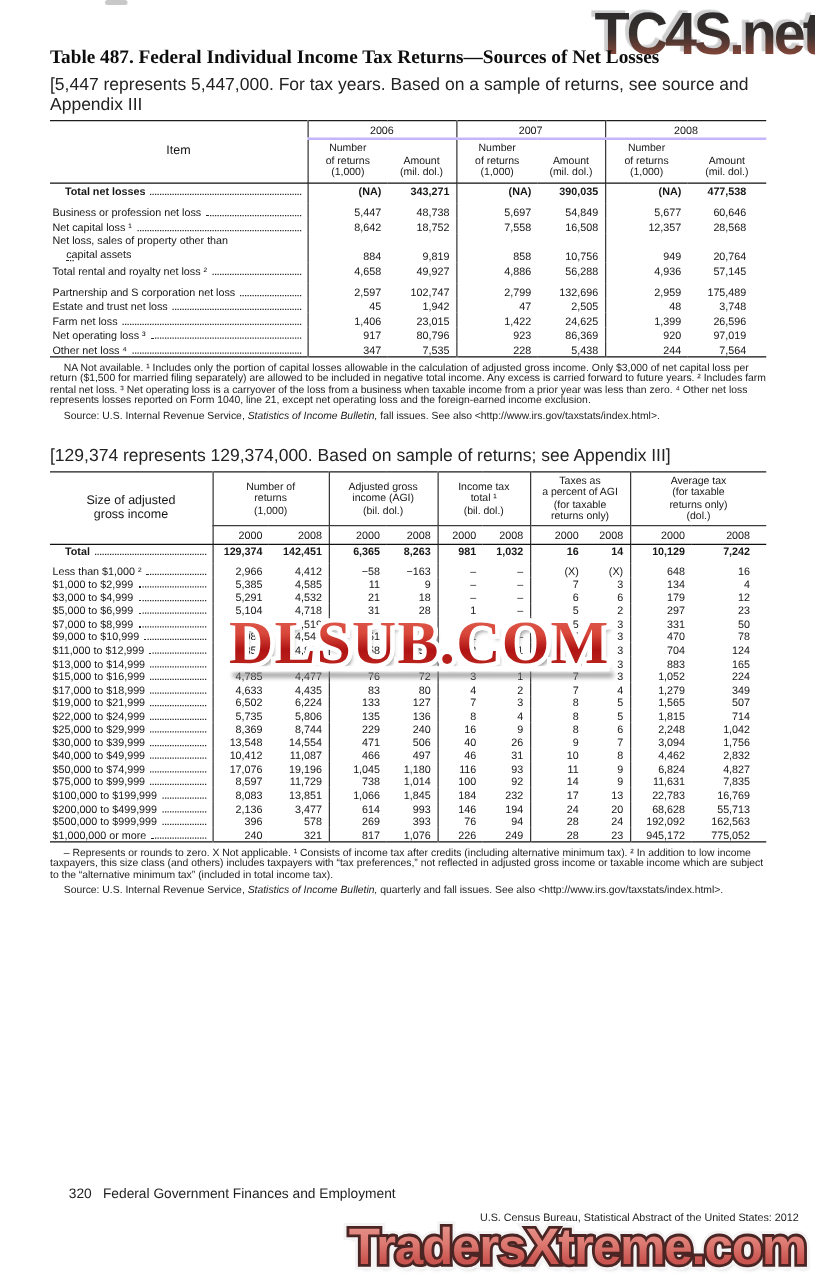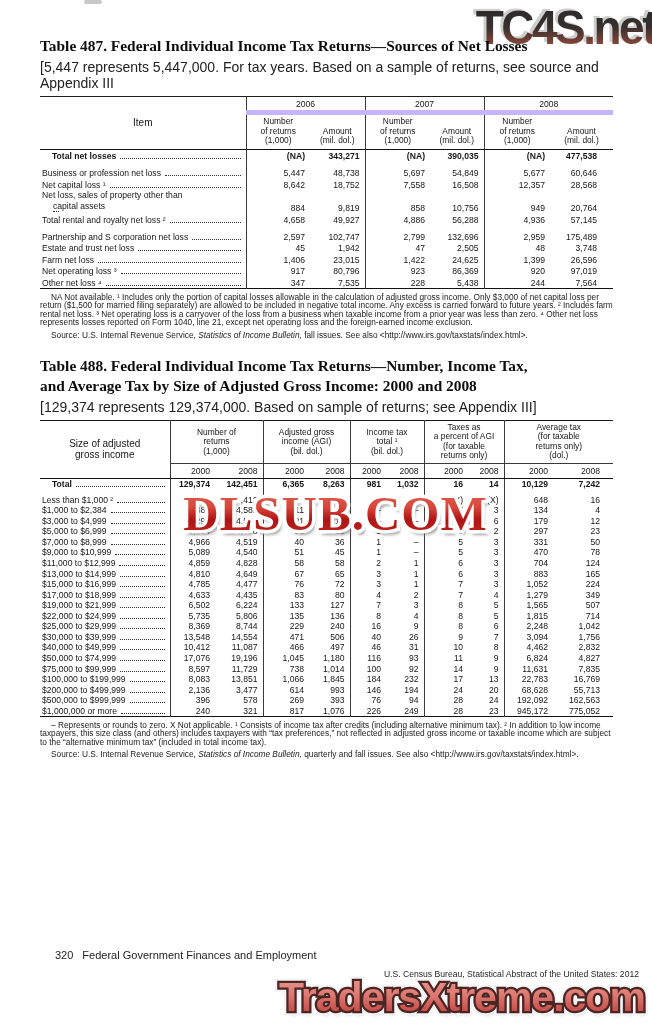--- a/index.html
+++ b/index.html
@@ -20,21 +20,21 @@
   .bracket-note{font-size:14px;margin:0 0 5px 0;color:#222;}
 
   table{border-collapse:collapse;width:100%;table-layout:fixed;font-size:8.6px;color:#161616;}
   table{border-top:1.6px solid #1c1c1c;border-bottom:1.8px solid #111;}
   th{font-weight:normal;padding:0;}
   .stub-head{
     text-align:center;vertical-align:middle;border-right:1px solid #3a3a3a;
     font-size:10px;line-height:1.18;
   }
   .year-head{
-    text-align:center;padding:2px 0 1px 0;border-bottom:5px solid #c4b5fd;
+    text-align:center;padding:2px 0 1px 0;border-bottom:2px solid #c4b5fd;
   }
   .grp-head{
     text-align:center;padding:2px 2px 2px 2px;border-bottom:1px solid #3a3a3a;
     font-size:8.4px;line-height:1.12;vertical-align:middle;
   }
   .sub-head{
     text-align:center;padding:2px 2px 3px 2px;font-size:8.4px;line-height:1.14;vertical-align:bottom;
   }
   .yr-cell{text-align:right;padding:2px 5px 2px 0;vertical-align:bottom;}
   thead .bb-thick{border-bottom:1.8px solid #111;}
@@ -72,21 +72,21 @@
     background:linear-gradient(180deg,#2b2b2b 10%,#37302e 50%,#7c4438 82%,#96523f 100%);
     -webkit-background-clip:text;background-clip:text;color:transparent;
     mix-blend-mode:multiply;
     filter:drop-shadow(-3px -2px 0 rgba(165,165,165,0.55));
     transform:scaleY(1.04);transform-origin:top right;
   }
   #wm-mid{top:485px;left:163px;width:345px;height:62px;}
   #wm-mid .layer{
     position:absolute;left:0;top:0;width:100%;
     font-family:"Liberation Serif", serif;font-weight:bold;
-    font-size:49px;letter-spacing:1px;line-height:58px;text-align:center;
+    font-size:49px;letter-spacing:1px;line-height:58px;text-align:center;text-decoration:underline;
   }
   #wm-mid .back{
     color:#ffffff;-webkit-text-stroke:7px #ffffff;
     text-shadow:0 0 2px #fff,3px 5px 3px rgba(125,125,125,0.75);
   }
   #wm-mid .front{
     background:linear-gradient(180deg,#e2685c 0%,#d8473a 38%,#b01414 60%,#c33124 100%);
     -webkit-background-clip:text;background-clip:text;color:transparent;
   }
   #wm-bot{top:975px;left:279px;width:376px;height:46px;}
@@ -285,22 +285,20 @@
           <td class="num last">7,564</td>
         </tr>
       </tbody>
   </table>
 
   <p class="note">NA Not available. ¹ Includes only the portion of capital losses allowable in the calculation of adjusted gross income. Only $3,000 of net capital loss per return ($1,500 for married filing separately) are allowed to be included in negative total income. Any excess is carried forward to future years. ² Includes farm rental net loss. ³ Net operating loss is a carryover of the loss from a business when taxable income from a prior year was less than zero. ⁴ Other net loss represents losses reported on Form 1040, line 21, except net operating loss and the foreign-earned income exclusion.</p>
   <p class="note"><span>Source: U.S. Internal Revenue Service, </span><span class="it">Statistics of Income Bulletin,</span><span> fall issues. See also &lt;http://www.irs.gov/taxstats/index.html&gt;.</span></p>
 </div>
 
 <div class="page-block" id="block-488">
-  <h1 class="tbl-title"><span>Table 488. Federal Individual Income Tax Returns—Number, Income Tax,</span><br>
-  <span>and Average Tax by Size of Adjusted Gross Income: 2000 and 2008</span></h1>
   <p class="bracket-note">[129,374 represents 129,374,000. Based on sample of returns; see Appendix III]</p>
 
   <table id="t488">
     <colgroup>
       <col style="width:130px">
       <col style="width:45px">
         <col style="width:48px">
       <col style="width:46px">
         <col style="width:41px">
       <col style="width:36px">
@@ -365,21 +363,21 @@
           <td class="num">–</td>
           <td class="num g-end">–</td>
           <td class="num">(X)</td>
           <td class="num g-end">(X)</td>
           <td class="num">648</td>
           <td class="num last">16</td>
         </tr>
         <tr>
           <td class="lbl-cell">
             <div class="lbl">
-              <span>$1,000 to $2,384</span>
+              <span>$1,000 to $2,999</span>
               <span class="leader"></span>
             </div>
           </td>
           <td class="num">5,385</td>
           <td class="num g-end">4,585</td>
           <td class="num">11</td>
           <td class="num g-end">9</td>
           <td class="num">–</td>
           <td class="num g-end">–</td>
           <td class="num">7</td>

